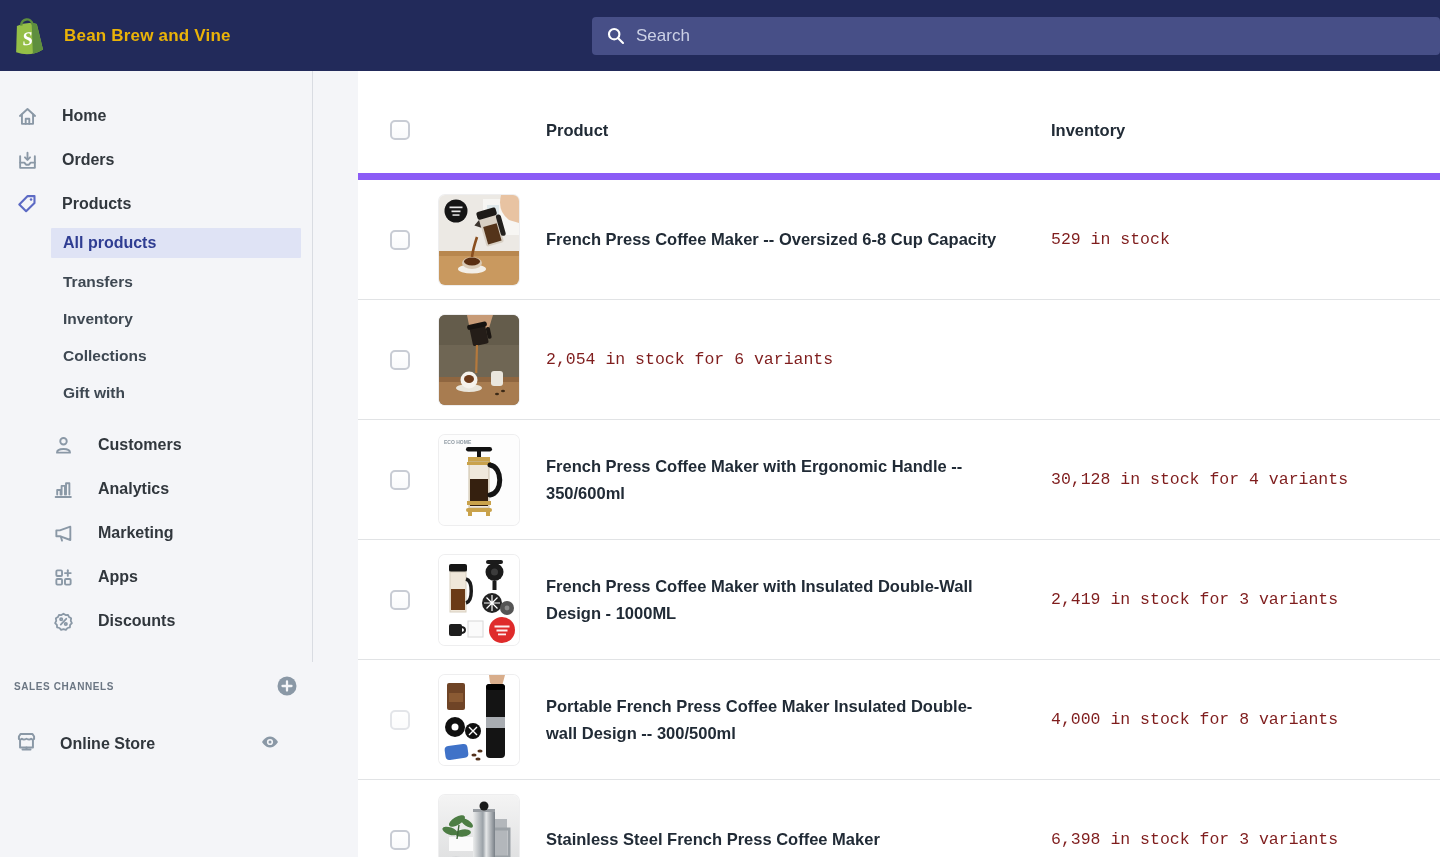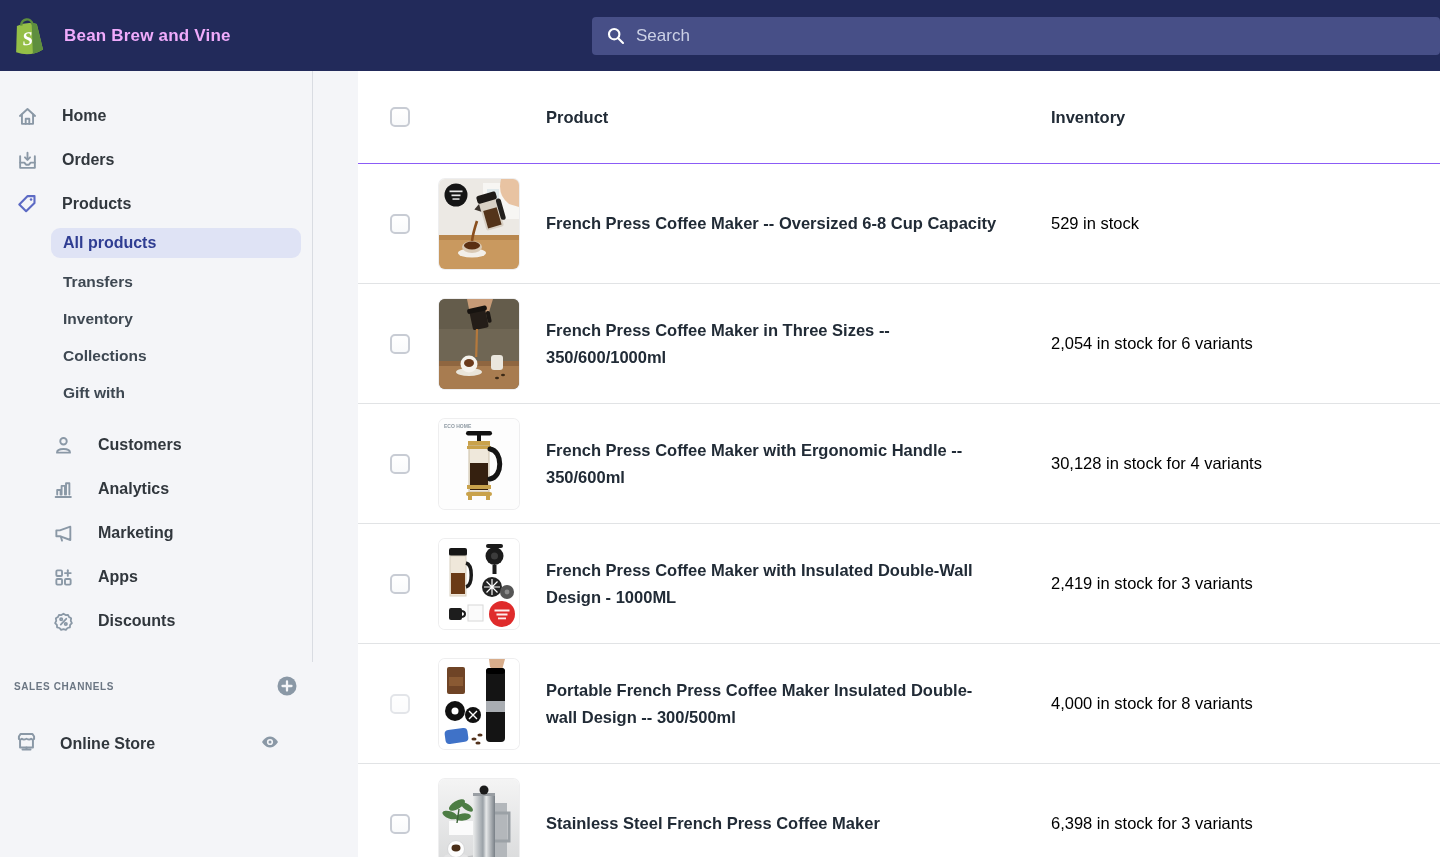--- a/index.html
+++ b/index.html
@@ -12,21 +12,21 @@
 
   
   .topbar {
     position: absolute; top: 0; left: 0; width: 1440px; height: 71px;
     background: #222a5a;
     display: flex; align-items: center;
     z-index: 10;
   }
   .topbar .logo { width: 41px; height: 47px; margin-left: 8px; flex: 0 0 auto; }
   .store-name {
-    color: #f0abfc; font-size: 17px; font-weight: 700; margin-left: 15px;
+    color: #eab308; font-size: 17px; font-weight: 700; margin-left: 15px;
     letter-spacing: .2px;
     text-align: right;
   }
   .search-wrap {
     position: absolute; left: 592px; right: 0; top: 17px; height: 38px;
     background: #474f87; border-radius: 4px;
     display: flex; align-items: center;
   }
   .search-wrap .search-icon { margin-left: 14px; display: flex; }
   .search-input {
@@ -47,21 +47,21 @@
   }
   .nav-item .nico { width: 22px; margin-left: 16px; display: flex; justify-content: center; }
   .nav-item .nlbl { margin-left: 24px; font-size: 16px; font-weight: 600; color: #31373d; }
   .sub-list { }
   .sub-item {
     height: 37px; display: flex; align-items: center; cursor: pointer;
     padding-left: 63px; font-size: 15.5px; color: #3e4852; font-weight: 700;
   }
   .sub-item.selected {
     height: 30px; margin: 2px 11px 5px 51px; padding-left: 12px;
-    background: #dfe3f5; border-radius: 9px;
+    background: #dfe3f5; border-radius: 1px;
     color: #2f3d92; font-weight: 700; font-size: 16px;
   }
   .group-lower { margin-top: 12px; padding-left: 36px; }
   .sales-header {
     margin-top: 28px; height: 30px; display: flex; align-items: center;
     padding: 0 14px;
   }
   .sales-header .shlbl {
     font-size: 10px; font-weight: 700; color: #6b7683; letter-spacing: .6px;
   }
@@ -76,21 +76,21 @@
     position: absolute; top: 71px; left: 314px; right: 0; bottom: 0;
     background: #f4f5f8;
   }
   .card {
     position: absolute; top: 0; left: 44px; right: 0; bottom: 0;
     background: #ffffff;
   }
   .thead {
     height: 93px; display: grid;
     grid-template-columns: 81px 107px 505px 1fr;
-    align-items: center; border-bottom: 1px solid #8b5cf6;
+    align-items: center; border-bottom: 7px solid #8b5cf6; margin-top: 16px;
   }
   .col-label { font-size: 16.5px; font-weight: 600; color: #212b36; }
   .trow {
     height: 120px; display: grid;
     grid-template-columns: 81px 107px 505px 1fr;
     align-items: center; border-bottom: 1px solid #e1e3e5;
     background: #ffffff;
   }
   .cb {
     appearance: none; -webkit-appearance: none;
@@ -103,21 +103,21 @@
   .thumb {
     width: 80px; height: 90px; border-radius: 6px; overflow: hidden;
     box-shadow: 0 0 0 1px rgba(33,43,54,.08); cursor: pointer;
   }
   .thumb svg { display: block; }
   .ptitle {
     font-size: 16.5px; font-weight: 700; color: #212b36;
     max-width: 452px; line-height: 27px; cursor: pointer;
     hyphens: auto; -webkit-hyphens: auto;
   }
-  .pinv { font-size: 16.5px; color: #000000; font-weight: 400; }
+  .pinv { font-size: 16.5px; color: #7f1d1d; font-weight: 400; font-family: Liberation Mono, monospace; }
 
   svg { overflow: visible; }
 </style>
 </head>
 <body>
 
 <header class="topbar">
   <svg class="logo" viewBox="0 0 41 47">
     <g transform="rotate(-6 20 24)">
       <path d="M10 13 Q20 9 30 13 L33.5 39 Q20 45.5 6.5 39 Z" fill="#95bf47"></path>
@@ -338,21 +338,20 @@
           <rect y="62" width="80" height="28" fill="#a87c50"></rect>
           <rect y="62" width="80" height="5" fill="#8f6640"></rect>
           <ellipse cx="30" cy="73" rx="13" ry="4" fill="#e9e5db"></ellipse>
           <circle cx="30" cy="65" r="8.5" fill="#f5f2ec"></circle>
           <ellipse cx="30" cy="64" rx="5" ry="4" fill="#6b3a1b"></ellipse>
           <rect x="52" y="56" width="12" height="15" rx="3" fill="#eae6dd"></rect>
           <ellipse cx="64" cy="76" rx="2" ry="1.2" fill="#3c2a17"></ellipse>
           <ellipse cx="58" cy="79" rx="2" ry="1.2" fill="#3c2a17"></ellipse>
         </svg>
       </div>
-      <div class="ptitle">French Press Coffee Maker in Three Sizes -- 350/600/1000ml</div>
       <div class="pinv">2,054 in stock for 6 variants</div>
     </div>
 
     <div class="trow">
       <input type="checkbox" class="cb" style="">
       <div class="thumb">
         <svg width="80" height="90" viewBox="0 0 80 90">
           <rect width="80" height="90" fill="#fdfdfd"></rect>
           <text x="5" y="9" font-size="5" fill="#8f9aa3" font-weight="bold" font-family="Liberation Sans, sans-serif">ECO HOME</text>
           <rect x="27" y="12" width="26" height="4.5" rx="2.2" fill="#111111"></rect>

